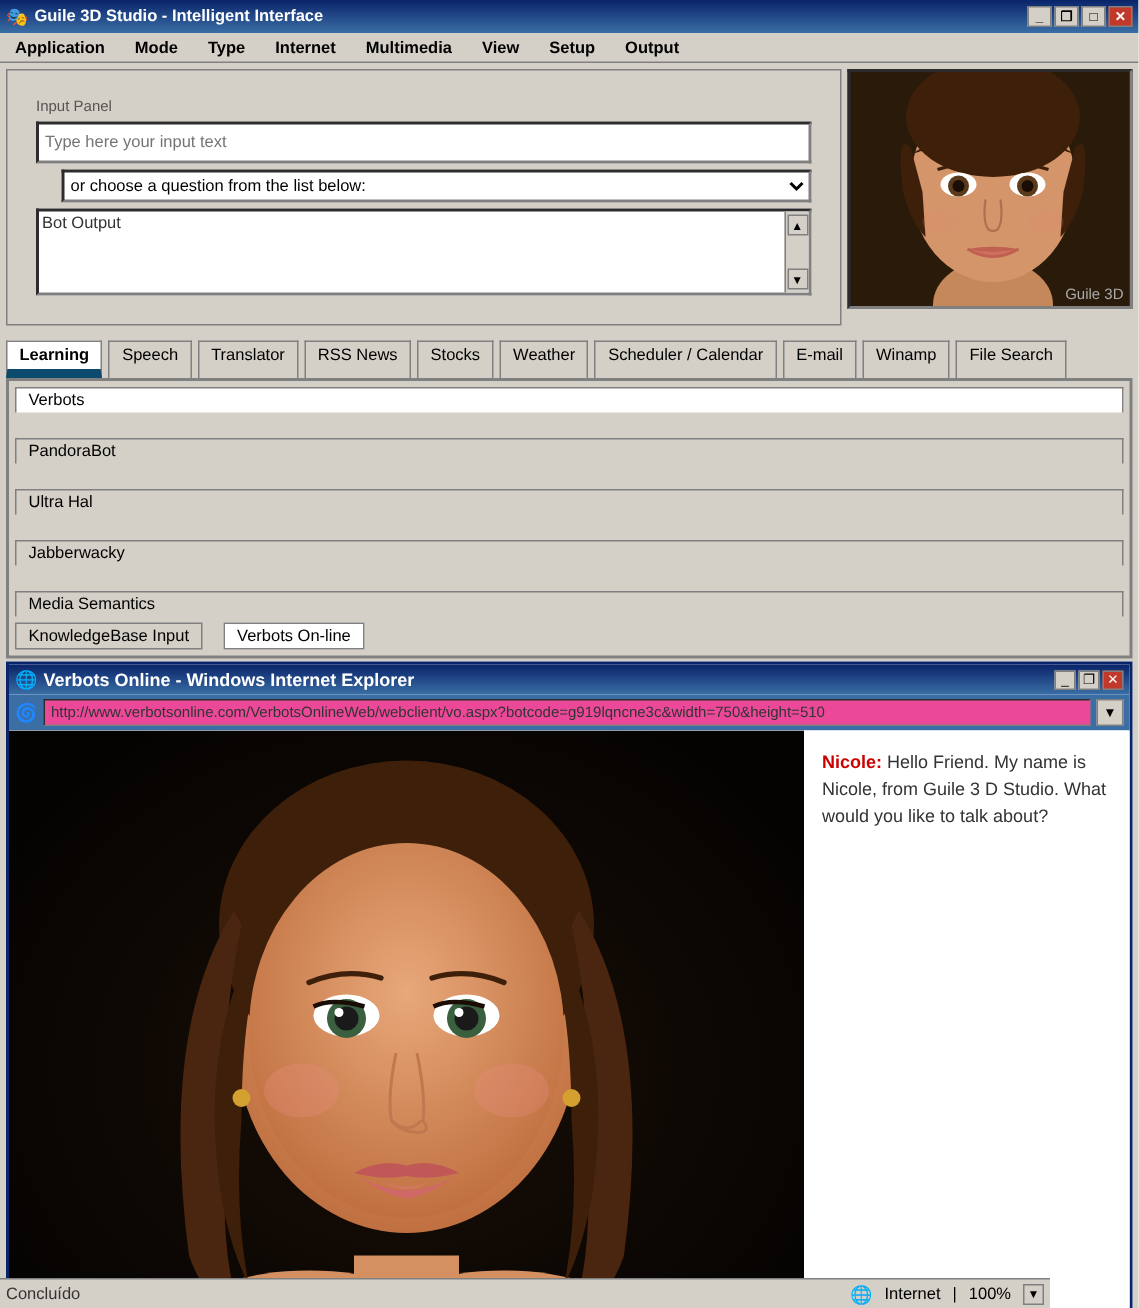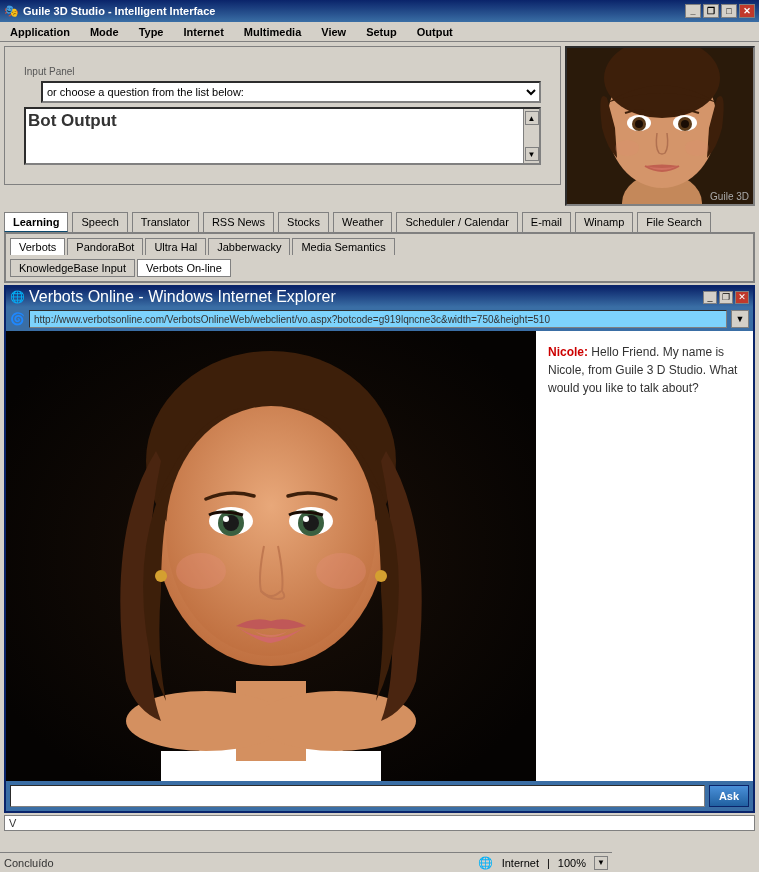--- a/index.html
+++ b/index.html
@@ -126,21 +126,21 @@
       border-bottom: none;
       background: #d4d0c8;
       cursor: pointer;
       font-size: 11px;
       margin-right: 2px;
       white-space: nowrap;
     }
     .main-tab.active {
       background: #ffffff;
       font-weight: bold;
-      border-bottom: 1px solid #0c4a6e;
+      border-bottom: 6px solid #0c4a6e;
     }
 
     
     #sub-tabs-container {
       border: 2px solid #808080;
       background: #d4d0c8;
       padding: 4px;
     }
     #sub-tabs-row1 {
       display: flex;
@@ -353,30 +353,31 @@
   <span class="menu-item">Output</span>
 </div>
 
 <div id="main-container">
 
   <div id="left-panel">
     <div id="input-panel">
       <div id="input-panel-title">
         <span style="font-size:10px; color:#555;">Input Panel</span>
       </div>
+      <input type="text" id="text-input" style="width: 100%; height: 28px; border: 2px inset rgb(128, 128, 128); background: white; padding: 4px; font-size: 11px; color: rgb(102, 102, 102); margin-bottom: 4px; display: block;" placeholder="Type here your input text">
 
       <div id="question-select-row" style="display:flex; align-items:center; margin-bottom:4px; gap:2px;">
         <select id="question-select" style="flex:1; height:22px; border: 2px inset #808080; background:white; font-size:11px;">
           <option>or choose a question from the list below:</option>
         </select>
       </div>
 
       <div id="bot-output-box" class="bot-output-box" style="display:flex; border: 2px inset #808080; background:white; height:58px;">
         <div style="flex:1; padding:2px; position:relative;">
-          <span style="font-size:17px; color:#333;font-weight:bold;">Bot Output</span>
+          <span style="font-size:11px; color:#333;">Bot Output</span>
         </div>
         <div style="width:16px; background:#d4d0c8; border-left:1px solid #808080; display:flex; flex-direction:column; justify-content:space-between; align-items:center; padding:2px 0;">
           <div class="scroll-arrow" style="font-size:8px;">▲</div>
           <div class="scroll-arrow" style="font-size:8px;">▼</div>
         </div>
       </div>
     </div>
   </div>
 
   <div id="avatar-panel">
@@ -425,50 +426,50 @@
   <div class="main-tab">RSS News</div>
   <div class="main-tab">Stocks</div>
   <div class="main-tab">Weather</div>
   <div class="main-tab">Scheduler / Calendar</div>
   <div class="main-tab">E-mail</div>
   <div class="main-tab">Winamp</div>
   <div class="main-tab">File Search</div>
 </div>
 
 <div id="sub-tabs-container" style="border:2px solid #808080; background:#d4d0c8; padding:4px; margin:0 4px;">
-  <div id="sub-tabs-row1" style="display:flex; gap:2px; margin-bottom:4px;">
+  <div id="sub-tabs-row1" style="display:flex; gap:17px; margin-bottom:4px;flex-direction:column;">
     <div class="sub-tab active">Verbots</div>
     <div class="sub-tab">PandoraBot</div>
     <div class="sub-tab">Ultra Hal</div>
     <div class="sub-tab">Jabberwacky</div>
     <div class="sub-tab">Media Semantics</div>
   </div>
-  <div id="sub-tabs-row2" style="display:flex; gap:2px;">
+  <div id="sub-tabs-row2" style="display:flex; gap:14px;">
     <div class="sub-tab2">KnowledgeBase Input</div>
     <div class="sub-tab2 active">Verbots On-line</div>
   </div>
 </div>
 
 <div id="browser-window" style="border:2px solid #0a246a; margin:2px 4px; background:white;">
 
   <div id="browser-title-bar" style="background:linear-gradient(to bottom, #0a246a, #3a6ea5); color:white; height:20px; display:flex; align-items:center; justify-content:space-between; padding:0 4px;">
     <div id="browser-title-left" style="display:flex; align-items:center; gap:4px;">
       <span style="font-size:12px;">🌐</span>
-      <span style="font-size:16px; font-weight:normal;">Verbots Online - Windows Internet Explorer</span>
+      <span style="font-size:12px; font-weight:bold;">Verbots Online - Windows Internet Explorer</span>
     </div>
     <div id="browser-controls" style="display:flex; gap:2px;">
       <div class="browser-btn">_</div>
       <div class="browser-btn">❐</div>
       <div class="browser-btn" style="background:#c0392b; color:white;">✕</div>
     </div>
   </div>
 
   <div id="browser-address-bar" style="background:#3a6ea5; height:24px; display:flex; align-items:center; padding:0 4px; gap:4px;">
     <span style="font-size:12px; color:white;">🌀</span>
-    <input type="text" id="address-input" style="flex: 1 1 0%; height: 18px; border: 1px inset rgb(128, 128, 128); background: #7dd3fc; font-size: 10px; padding: 0px 4px; color: rgb(51, 51, 51);" value="http://www.verbotsonline.com/VerbotsOnlineWeb/webclient/vo.aspx?botcode=g919lqncne3c&amp;width=750&amp;height=510">
+    <input type="text" id="address-input" style="flex: 1 1 0%; height: 18px; border: 1px inset rgb(128, 128, 128); background: #ec4899; font-size: 10px; padding: 0px 4px; color: rgb(51, 51, 51);" value="http://www.verbotsonline.com/VerbotsOnlineWeb/webclient/vo.aspx?botcode=g919lqncne3c&amp;width=750&amp;height=510">
     <div id="address-dropdown" style="width:18px; height:18px; background:#d4d0c8; border:1px solid #808080; display:flex; align-items:center; justify-content:center; cursor:pointer;">
       <span style="font-size:9px;">▼</span>
     </div>
   </div>
 
   <div id="browser-content" style="background:white; height:450px; position:relative; overflow:hidden; display:flex;">
 
     <div id="avatar-large" style="width:530px; height:450px; background:linear-gradient(160deg, #0a0804 0%, #1a0f07 40%, #0d0806 100%); position:relative; overflow:hidden; flex-shrink:0;">
       <svg width="530" height="450" viewBox="0 0 530 450" style="position:absolute; top:0; left:0;">
 
@@ -552,21 +553,21 @@
   <div id="browser-input-bar" style="background:#3a6ea5; height:30px; display:flex; align-items:center; padding:2px 4px; gap:4px;">
     <input type="text" id="browser-text-input" style="flex: 1 1 0%; height: 22px; border: 1px inset rgb(128, 128, 128); background: white; font-size: 11px; padding: 0px 4px;">
     <button id="ask-button" style="width:40px; height:22px; background:linear-gradient(to bottom,#4a90d9,#2060a0); color:white; border:1px solid #0a246a; font-size:11px; cursor:pointer; font-weight:bold;">Ask</button>
   </div>
 </div>
 
 <div style="margin:0 4px; background:white; border:1px solid #808080; height:16px; display:flex; align-items:center; padding:0 4px;">
   <span class="v-cursor">V</span>
 </div>
 
-<div id="status-bar" style="background:#d4d0c8; height:20px; display:flex; align-items:center; border-top:1px solid #808080; padding:0 4px; position:fixed; bottom:0; left:0; right:0; width:612px;">
+<div id="status-bar" style="background:#d4d0c8; height:20px; display:flex; align-items:center; border-top:1px solid #808080; padding:0 4px; position:fixed; bottom:0; left:0; right:0; width:700px;">
   <span style="font-size:11px; color:#333; flex:1;">Concluído</span>
   <div style="display:flex; align-items:center; gap:8px; font-size:11px;">
     <span style="font-size:12px;">🌐</span>
     <span>Internet</span>
     <span>|</span>
     <span>100%</span>
     <div style="width:14px; height:14px; background:#d4d0c8; border:1px solid #808080; display:flex; align-items:center; justify-content:center; cursor:pointer; font-size:8px;">▼</div>
   </div>
 </div>
 

